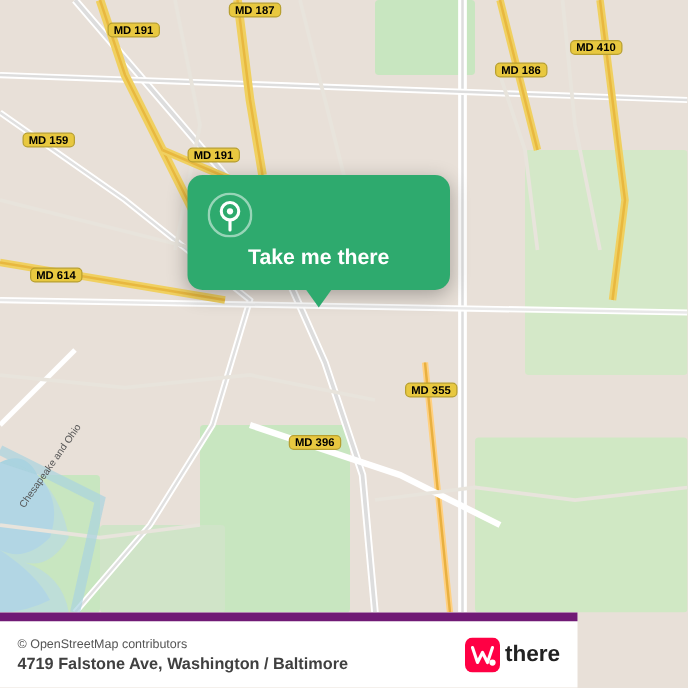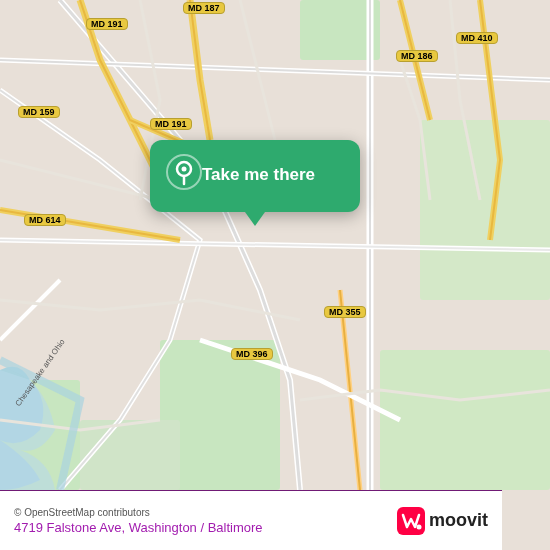--- a/index.html
+++ b/index.html
@@ -36,22 +36,21 @@
     
     .tooltip-popup {
       position: absolute;
       top: 140px;
       left: 150px;
       width: 210px;
       background: #2eaa6e;
       border-radius: 12px;
       padding: 14px 16px 16px;
       display: flex;
-      flex-direction: row;
-      align-items: center;
+      flex-direction: column;
       box-shadow: 0 4px 16px rgba(0,0,0,0.3);
       z-index: 20;
     }
 
     .tooltip-popup::after {
       content: '';
       position: absolute;
       bottom: -14px;
       left: 50%;
       transform: translateX(-50%);
@@ -72,44 +71,44 @@
       font-weight: 600;
       text-align: center;
       line-height: 1.2;
     }
 
     
     .bottom-bar {
       position: absolute;
       bottom: 0;
       left: 0;
-      width: 502px;
+      width: 462px;
       height: 60px;
       background: #fff;
-      border-top: 1px solid #701a75;
+      border-top: 7px solid #701a75;
       display: flex;
       align-items: center;
       justify-content: space-between;
       padding: 0 14px;
     }
 
     .bottom-left {
       display: flex;
       flex-direction: column;
     }
 
     .copyright-text {
       font-size: 10px;
       color: #555;
     }
 
     .address-text {
       font-size: 13px;
-      color: #a21caf;
-      font-weight: 400;
+      color: #404040;
+      font-weight: 700;
       margin-top: 2px;
     }
 
     .moovit-logo {
       display: flex;
       align-items: center;
       gap: 4px;
     }
 
     .moovit-text {
@@ -228,15 +227,15 @@
     <span class="copyright-text">© OpenStreetMap contributors</span>
     <span class="address-text">4719 Falstone Ave, Washington / Baltimore</span>
   </div>
   <div class="moovit-logo">
 
     <svg width="28" height="28" viewBox="0 0 28 28" xmlns="http://www.w3.org/2000/svg">
       <rect width="28" height="28" rx="6" fill="#f04"></rect>
       <path d="M 6 8 L 10 20 L 14 12 L 18 20 L 22 8" stroke="#fff" stroke-width="2.5" fill="none" stroke-linejoin="round" stroke-linecap="round"></path>
       <circle cx="22" cy="20" r="2.5" fill="#fff"></circle>
     </svg>
-    <span class="moovit-text">moovit</span>
+    <span class="moovit-text">there</span>
   </div>
 </div>
 
 </body></html>

